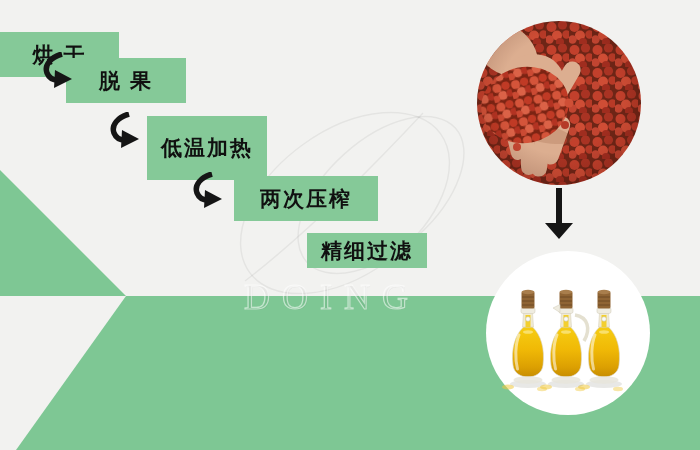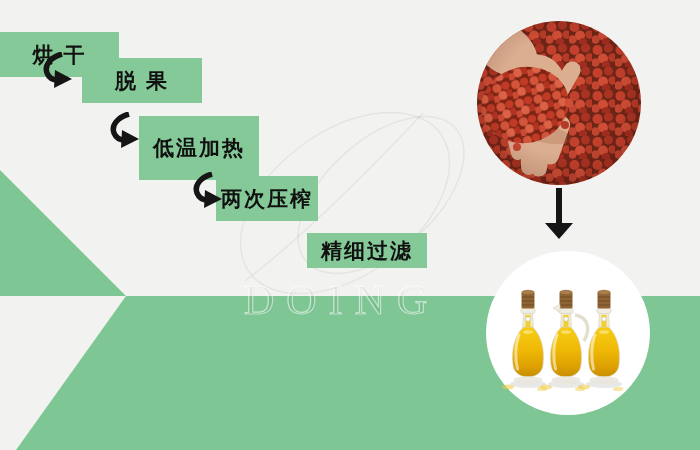--- a/index.html
+++ b/index.html
@@ -14,37 +14,37 @@
     position:absolute;inset:0;z-index:2;background:#7EC794;
     clip-path:polygon(0 170px,126px 296px,0 296px);
   }
   .band{
     position:absolute;inset:0;z-index:2;background:#7EC794;
     clip-path:polygon(126px 296px,100% 296px,100% 100%,16px 100%);
   }
   
   .wm-text{
     position:absolute;left:244px;top:276px;z-index:3;
-    font-family:"Liberation Serif",serif;font-size:42px;font-weight:400;
+    font-family:"Liberation Serif",serif;font-size:36px;font-weight:400;
     letter-spacing:12px;color:transparent;
     -webkit-text-stroke:1.2px rgba(255,255,255,0.55);
     text-shadow:1px 1px 0 rgba(0,0,0,0.045);
     user-select:none;
   }
   
   .step{
     position:absolute;z-index:4;background:#85C998;
     display:flex;align-items:center;justify-content:center;
     font-size:21px;font-weight:700;color:#101010;letter-spacing:2px;
     white-space:pre;
   }
   .step1{left:0;  top:0;   width:119px;height:45px;margin-top:32px;}
-  .step2{left:82px; top:58px; width:120px;height:45px;}
-  .step3{left:139px;top:116px;width:120px;height:64px;}
-  .step4{left:216px;top:176px;width:102px;height:45px;}
+  .step2{left:66px; top:58px; width:120px;height:45px;}
+  .step3{left:147px;top:116px;width:120px;height:64px;}
+  .step4{left:234px;top:176px;width:144px;height:45px;}
   .step5{left:307px;top:233px;width:120px;height:35px;}
   
   .curved-arrow{position:absolute;z-index:4;}
   .ca1{left:42px;top:52px;}
   .ca2{left:109px;top:112px;}
   .ca3{left:192px;top:172px;}
   
   .berry-photo{position:absolute;left:477px;top:21px;z-index:4;}
   .bottles-photo{position:absolute;left:486px;top:251px;z-index:4;}
   

